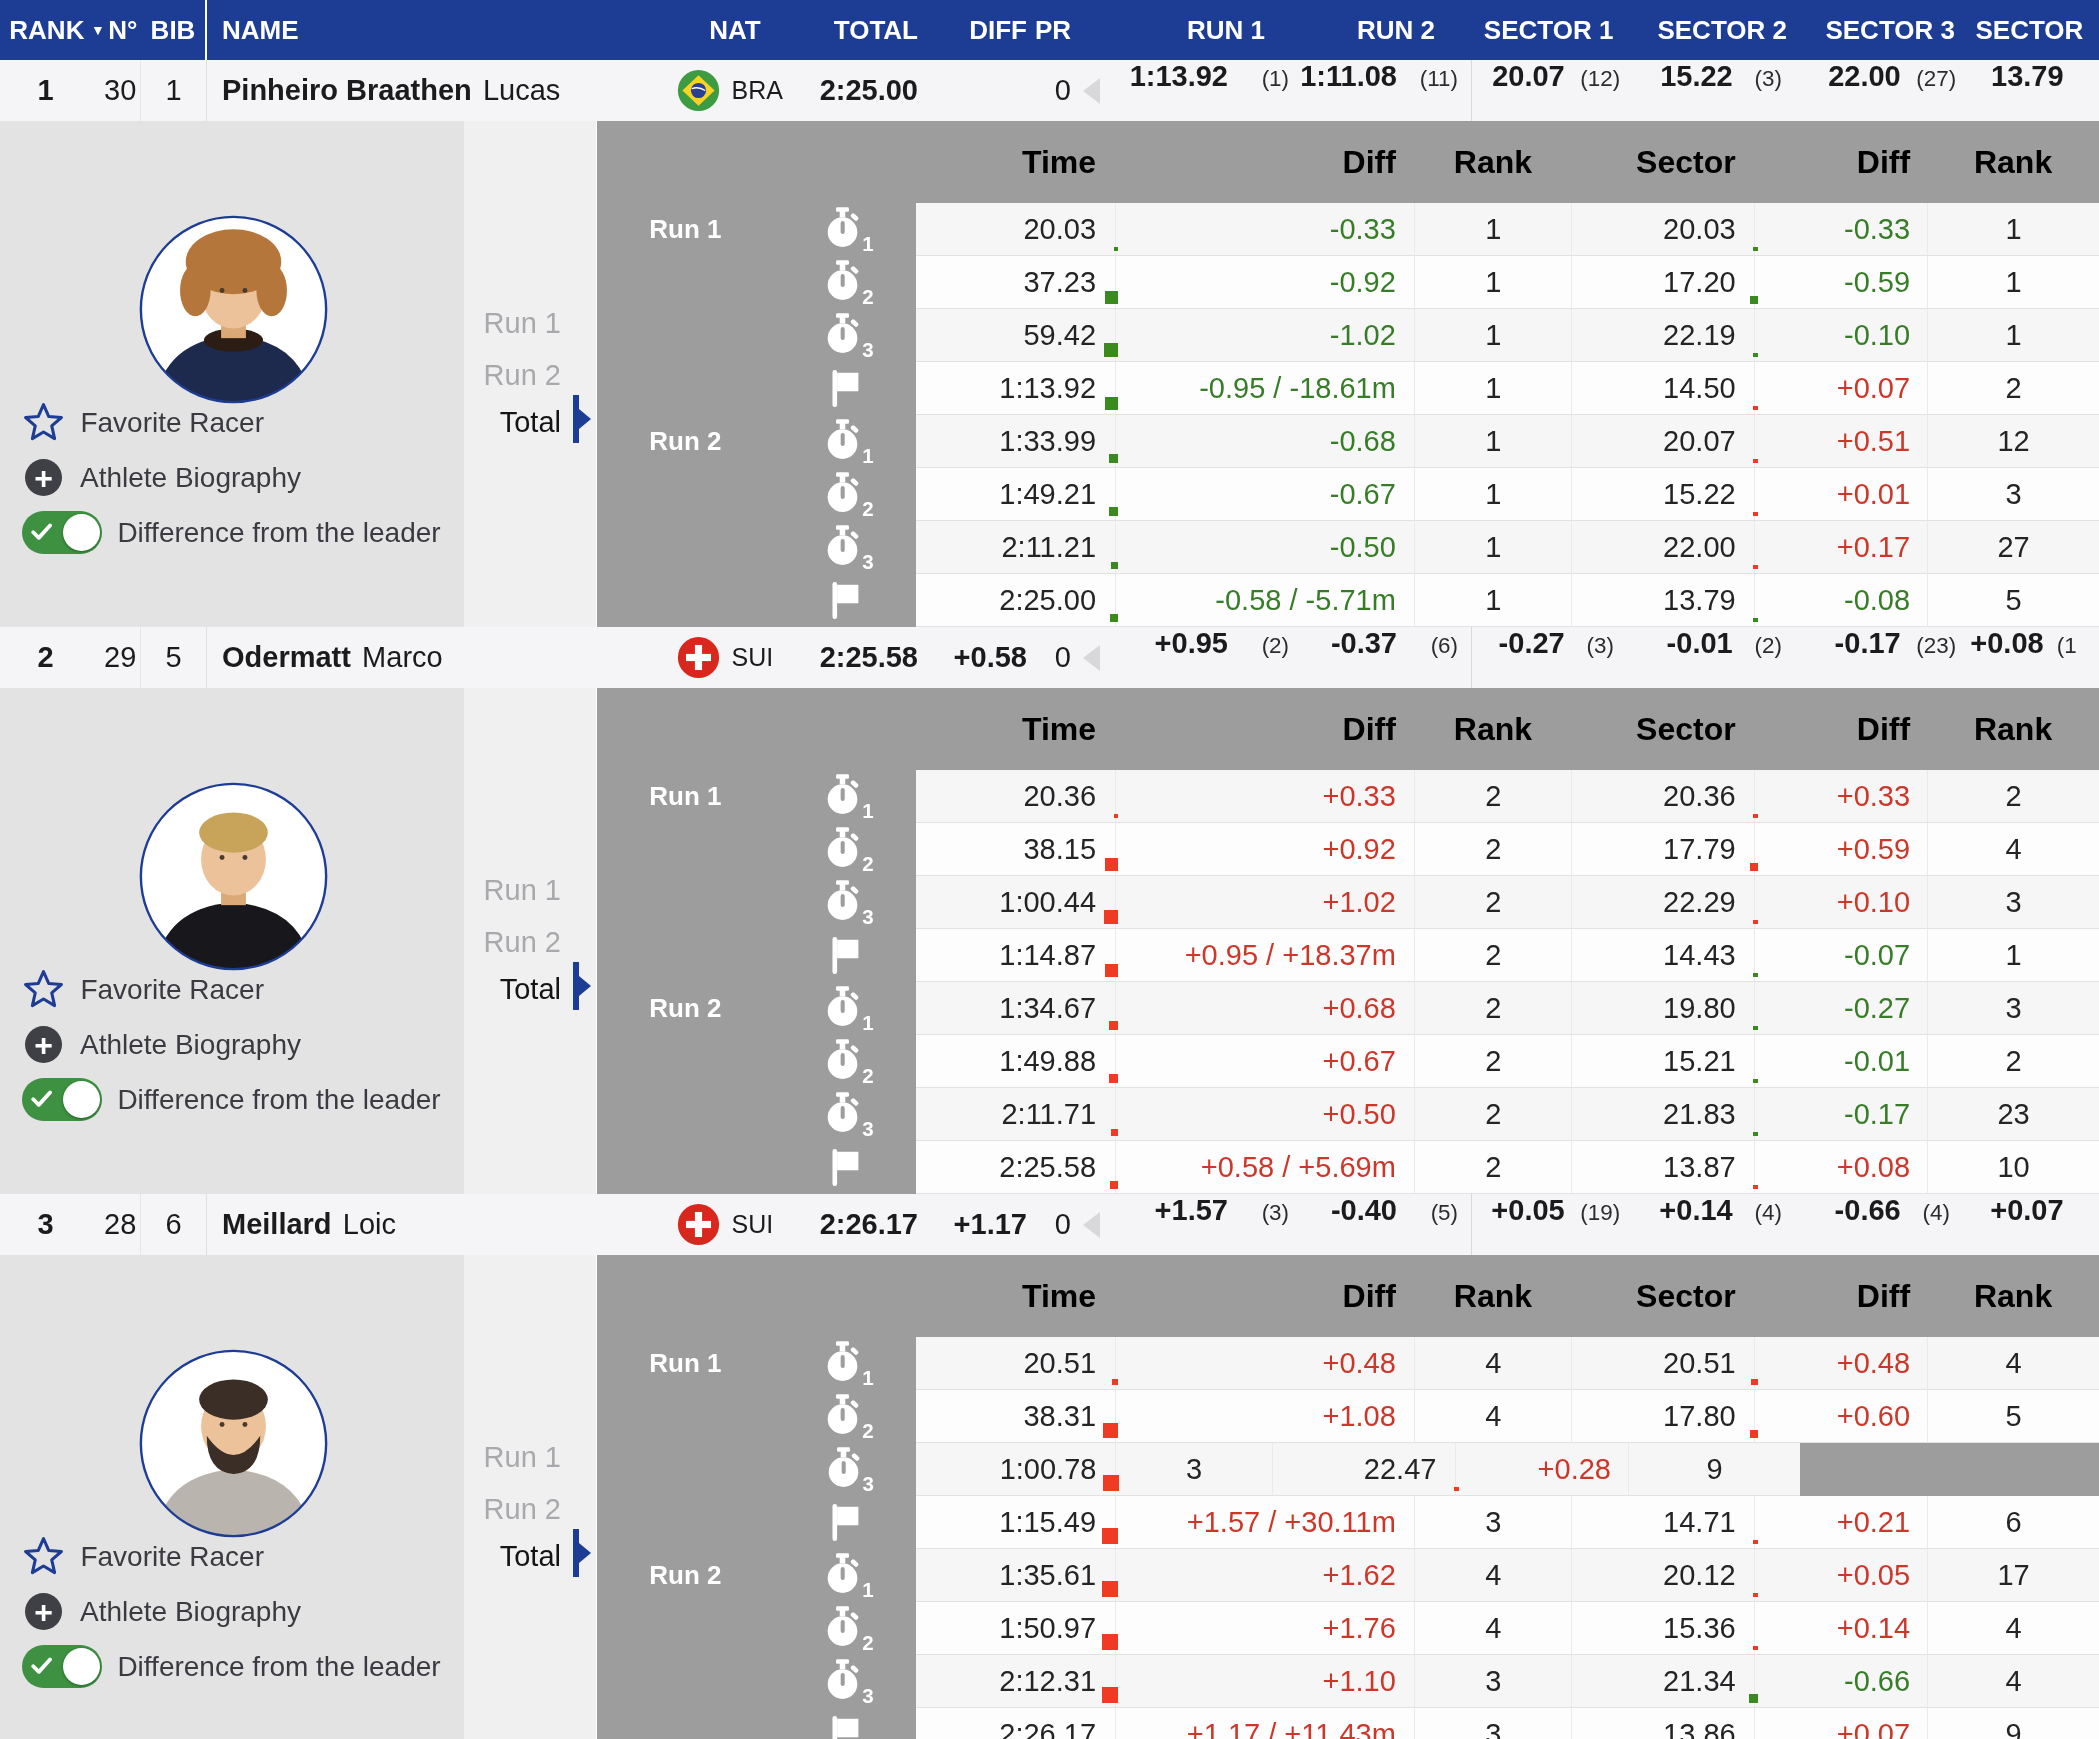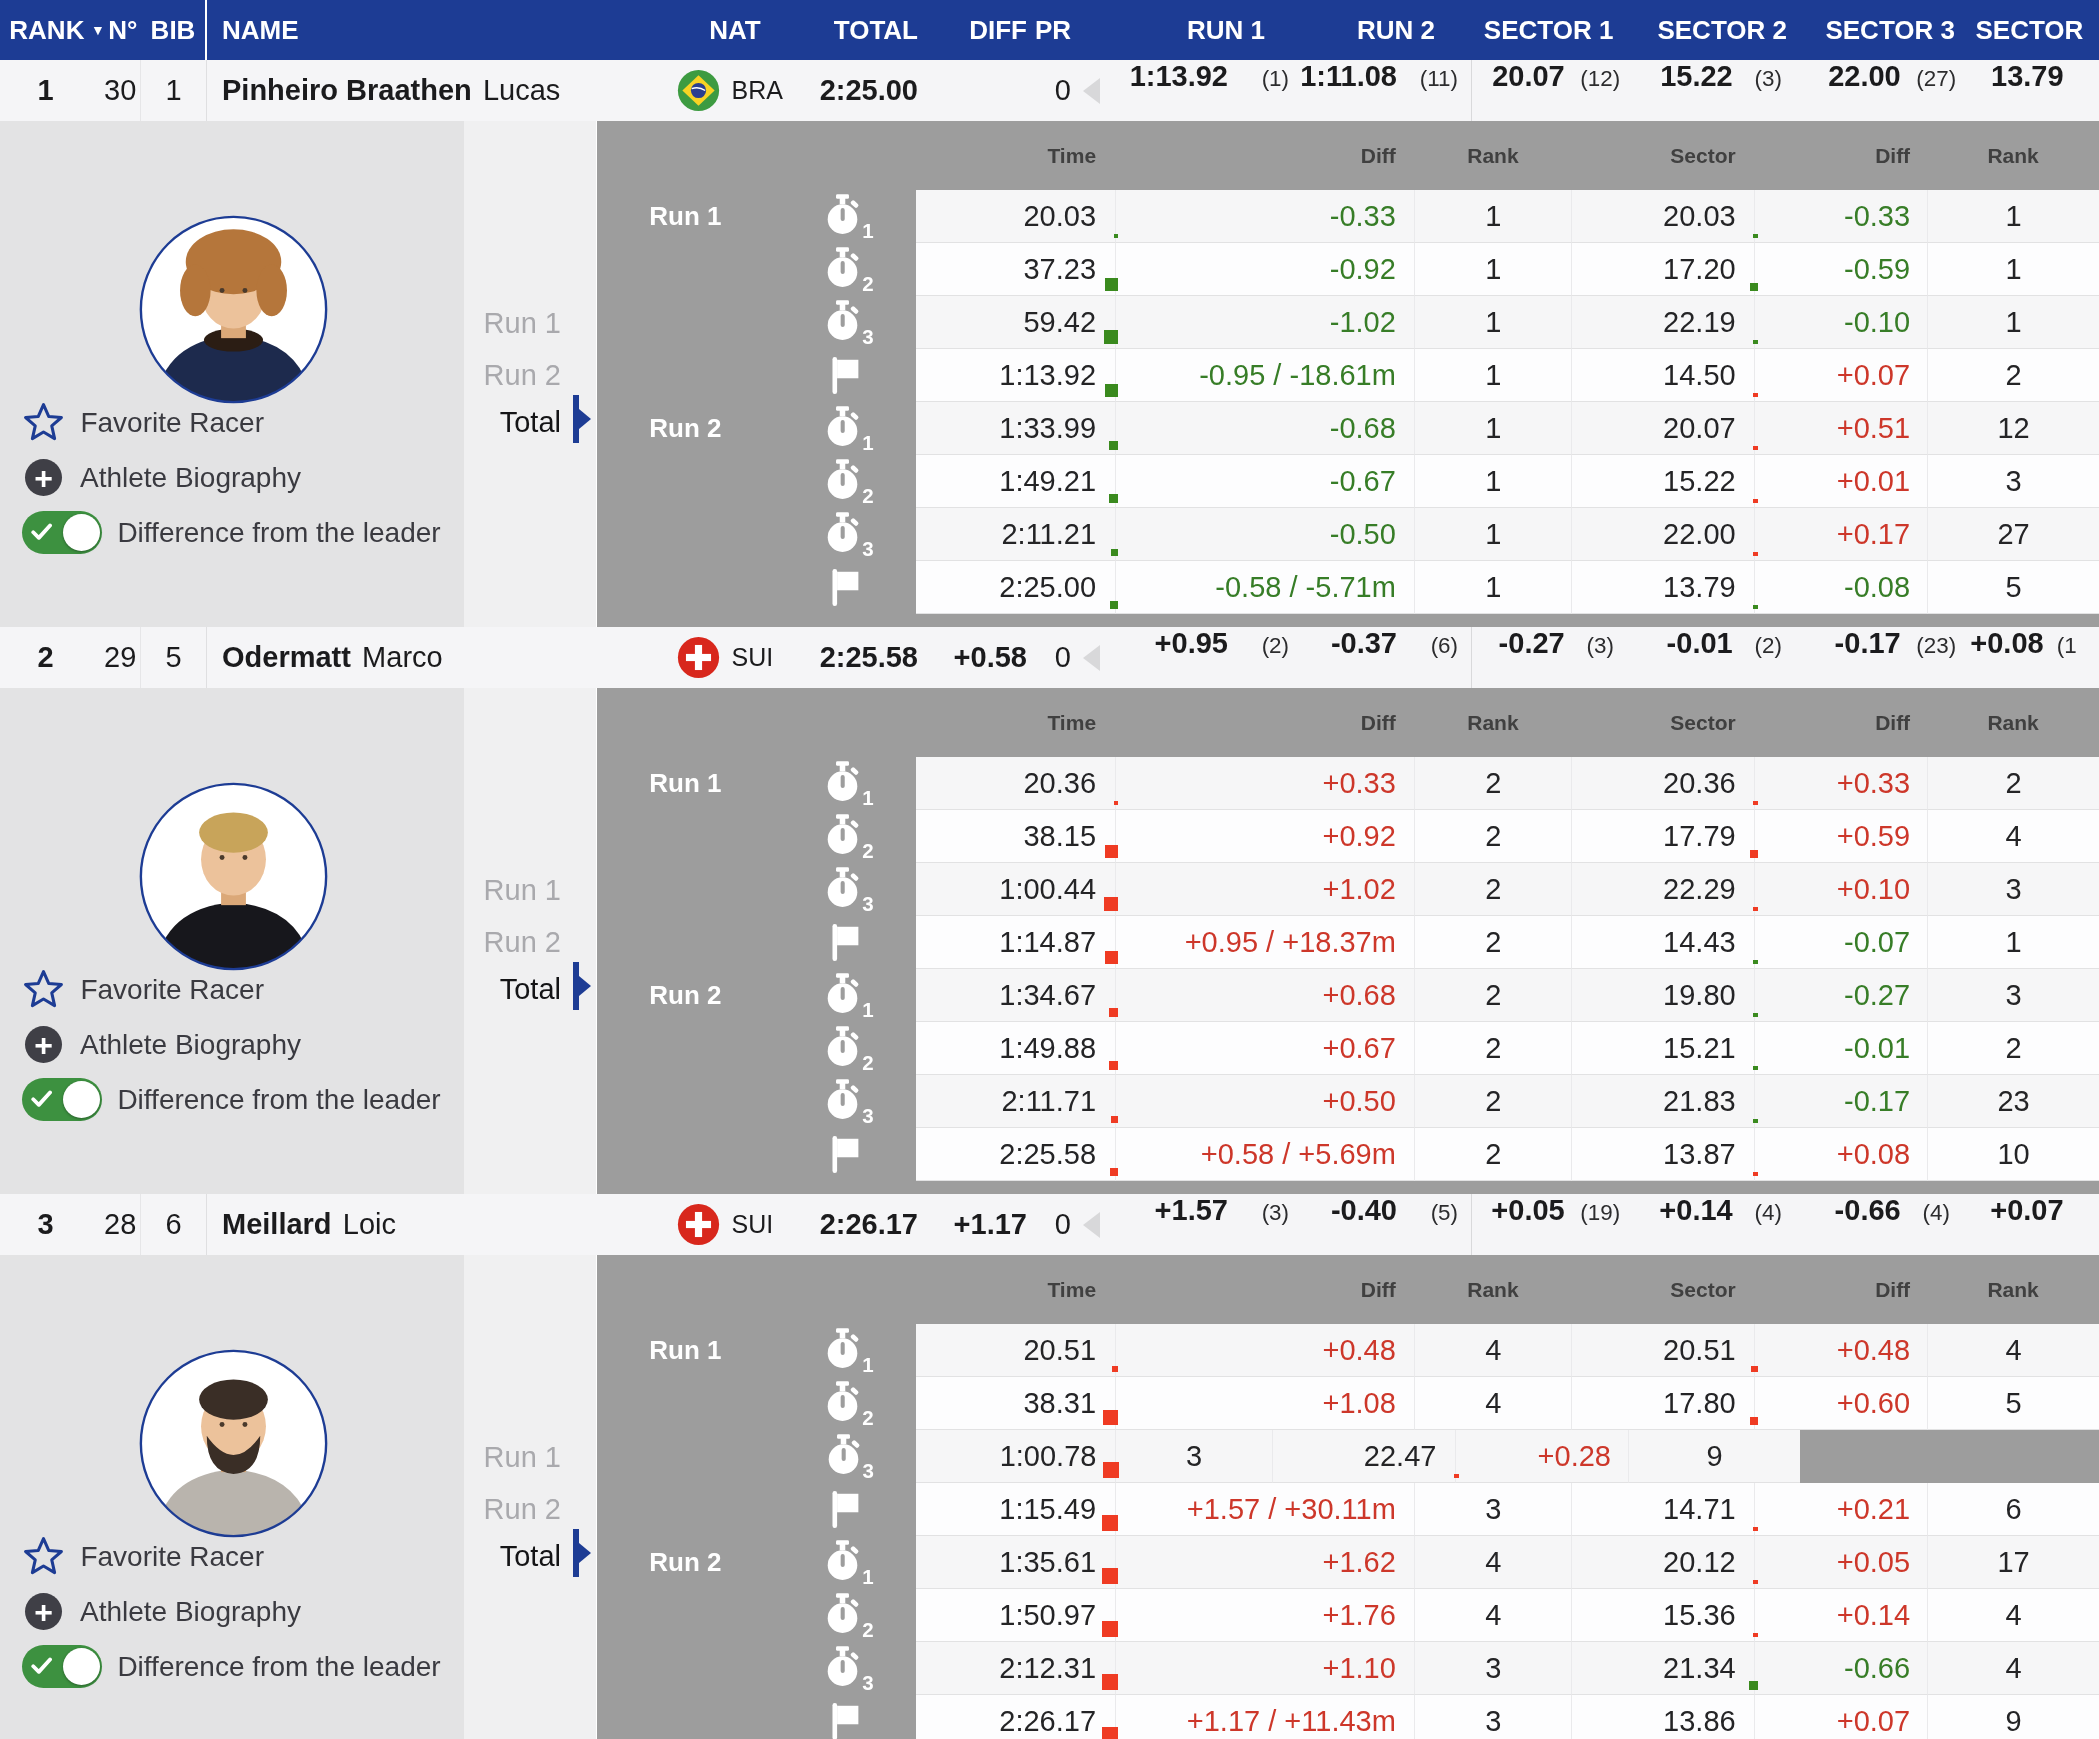--- a/index.html
+++ b/index.html
@@ -84,21 +84,21 @@
   .pnav-item{position:absolute;right:35px;font-size:29px;height:34px;line-height:34px;cursor:pointer}
   .pnav-item.dim{color:#a9a9ad}
   .pnav-item.active{color:#141416}
   .pnav-item:nth-child(1){top:185px}
   .pnav-item:nth-child(2){top:237px}
   .pnav-item:nth-child(3){top:284px}
   .pnav-marker{position:absolute;left:109px;top:274px;width:5.6px;height:48px;background:var(--blue)}
   .mtri{position:absolute;left:5.6px;top:14px;width:0;height:0;border-top:10.3px solid transparent;border-bottom:10.3px solid transparent;border-left:12px solid var(--blue)}
 
   .ptable{position:absolute;left:597px;top:0;right:0;height:100%;background:#9d9d9d}
-  .dhead{display:flex;align-items:center;height:69px;color:#404040;font-weight:700;font-size:21px}
+  .dhead{display:flex;align-items:center;height:82px;color:#000000;font-weight:700;font-size:32px}
   .drow{display:flex;height:53px;font-size:29px;font-weight:500;color:#242426}
   .dc{display:flex;align-items:center;height:100%}
   .glabel{width:177px;justify-content:center;color:#fff;font-weight:600;font-size:26px}
   .icon{width:142px;justify-content:center}
   .time{width:199px;justify-content:flex-end;padding-right:18.6px;position:relative}
   .diff{width:300px;justify-content:flex-end;padding-right:18.6px}
   .rank{width:157px;justify-content:center}
   .sector{width:183px;justify-content:flex-end;padding-right:18.6px;position:relative}
   .sdiff{width:173px;justify-content:flex-end;padding-right:17px}
   .srank{width:172px;justify-content:center}

